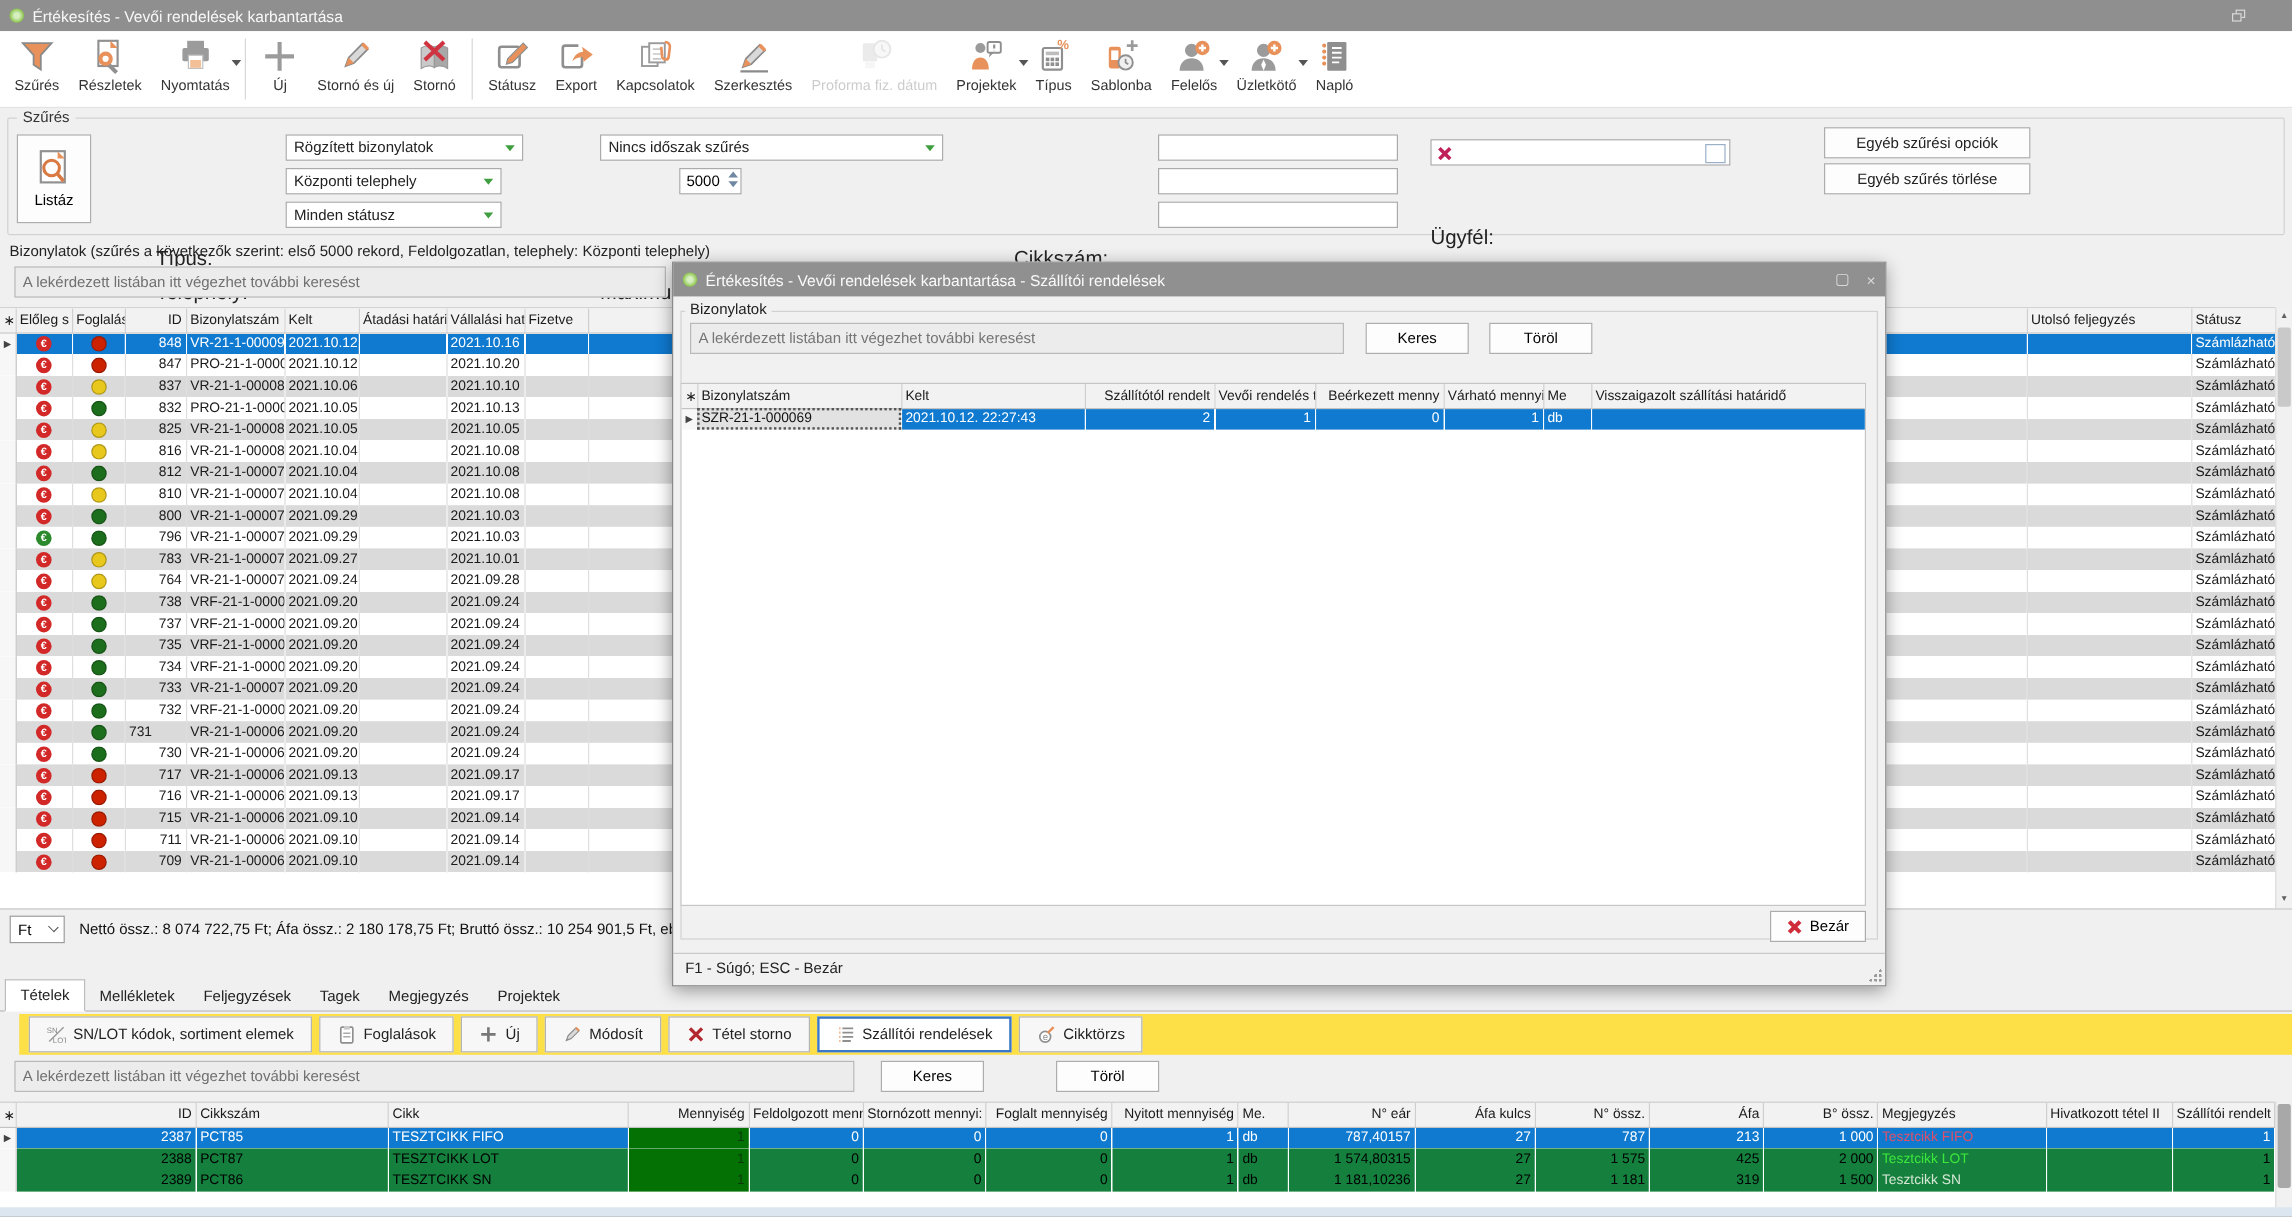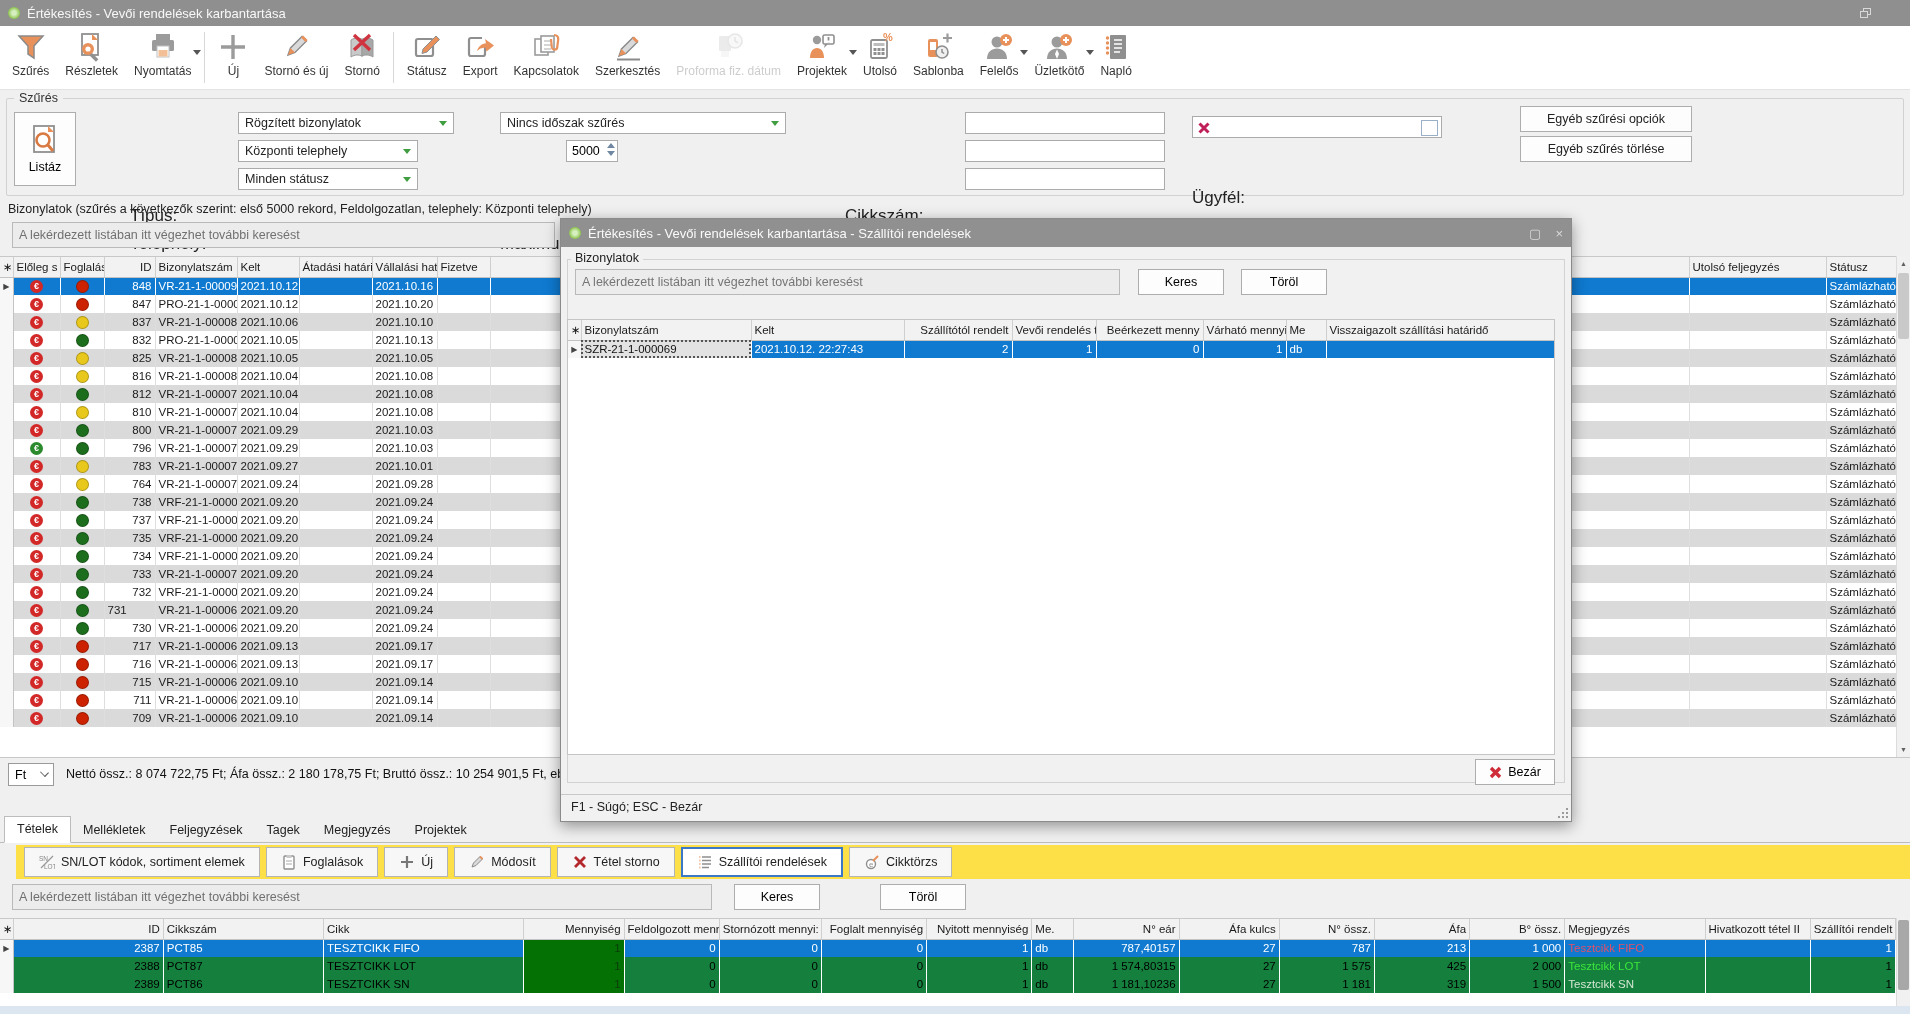--- a/index.html
+++ b/index.html
@@ -237,21 +237,21 @@
           <rect x="6" y="8" width="16" height="18" rx="1.5" fill="#fff" stroke="#8f8f8f" stroke-width="1.8"></rect>
           <rect x="8.5" y="11" width="11" height="3" fill="#bdbdbd"></rect>
           <rect x="8.5" y="16" width="3" height="3" fill="#8f8f8f"></rect>
           <rect x="12.5" y="16" width="3" height="3" fill="#8f8f8f"></rect>
           <rect x="16.5" y="16" width="3" height="3" fill="#8f8f8f"></rect>
           <rect x="8.5" y="20" width="3" height="3" fill="#8f8f8f"></rect>
           <rect x="12.5" y="20" width="3" height="3" fill="#8f8f8f"></rect>
           <rect x="16.5" y="20" width="3" height="3" fill="#8f8f8f"></rect>
           <text x="18" y="9" font-size="11" fill="#e8915a" font-weight="bold">%</text>
         </svg>
-        <span>Utolsó</span>
+        <span>Típus</span>
       </div>
       <div class="tbtn">
         <svg class="ticon" viewBox="0 0 30 30">
           <rect x="5" y="7" width="10" height="18" rx="2" fill="#e8915a"></rect>
           <rect x="7" y="10" width="6" height="8" fill="#fff"></rect>
           <circle cx="19" cy="20" r="6" fill="#f0f0f0" stroke="#8f8f8f" stroke-width="1.6"></circle>
           <path d="M19 17v3l2.2 1.5" stroke="#8f8f8f" stroke-width="1.5" fill="none"></path>
           <path d="M20 6h9M24.5 1.5v9" stroke="#9b9b9b" stroke-width="2.2"></path>
         </svg>
         <span>Sablonba</span>
@@ -298,21 +298,21 @@
       <svg width="30" height="32" viewBox="0 0 30 32">
         <rect x="4" y="2" width="20" height="26" fill="#fff" stroke="#909090" stroke-width="1.8"></rect>
         <polygon points="18,2 24,8 18,8" fill="#e8915a"></polygon>
         <circle cx="13" cy="16" r="6.5" fill="none" stroke="#d97a42" stroke-width="2.6"></circle>
         <path d="M17.5 20.5L23 27" stroke="#d97a42" stroke-width="3"></path>
       </svg>
       <span>Listáz</span>
     </div>
 
     <span class="flabel" style="left:130px;top:116px">Típus:</span>
-    <div class="combo" style="left:238px;top:22px;width:216px">
+    <div class="combo" style="left:238px;top:22px;width:198px">
       <span>Rögzített bizonylatok</span>
         <i class="carrow"></i>
     </div>
     <span class="flabel" style="left:130px;top:144px">Telephely:</span>
     <div class="combo" style="left:238px;top:50px;width:180px">
       <span>Központi telephely</span>
         <i class="carrow"></i>
     </div>
     <span class="flabel" style="left:130px;top:172px">Státusz:</span>
     <div class="combo" style="left:238px;top:78px;width:180px">

